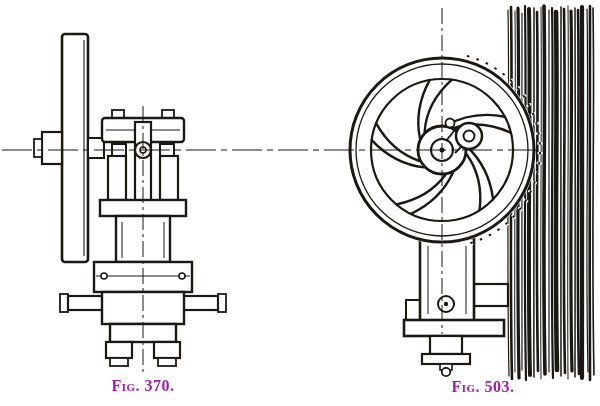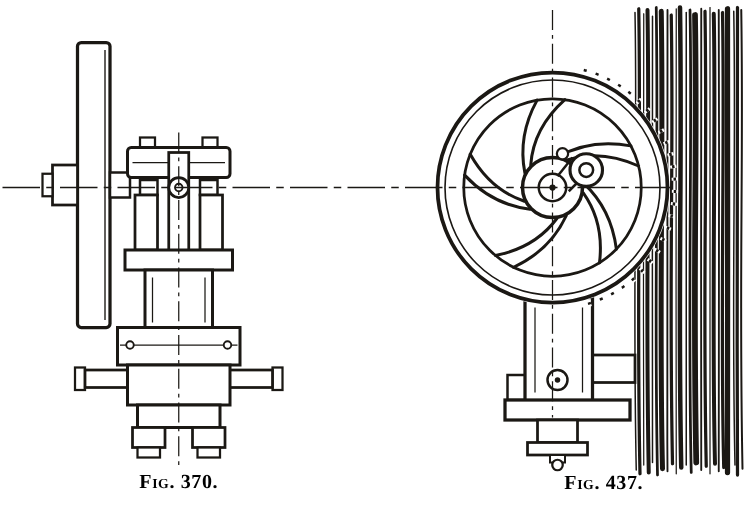--- a/index.html
+++ b/index.html
@@ -22,21 +22,21 @@
   }
   .fig-caption {
     position: absolute;
     width: 110px;
     text-align: center;
     font-family: "Liberation Serif", serif;
     font-size: 16px;
     font-weight: bold;
     font-variant: small-caps;
     letter-spacing: 0.5px;
-    color: #000000;
+    color: #a21caf;
     user-select: none;
   }
   .fig-caption.c370 { left: 88px;  top: 377px; }
   .fig-caption.c371 { left: 428px; top: 378px; }
 </style>
 </head>
 <body>
 
 <div class="plate">
 
@@ -173,14 +173,14 @@
     </g>
 
     <g stroke="#1b1814" fill="none">
       <path d="M2 150 H540" stroke-width="1.2" stroke-dasharray="30 5 6 5"></path>
       <path d="M143 106 V374" stroke-width="1" stroke-dasharray="16 4 3 4"></path>
       <path d="M442 8 V334" stroke-width="1" stroke-dasharray="16 4 3 4"></path>
     </g>
   </svg>
 
   <div class="fig-caption c370">Fig. 370.</div>
-  <div class="fig-caption c371">Fig. 437.</div>
+  <div class="fig-caption c371">Fig. 503.</div>
 </div>
 
 </body></html>

